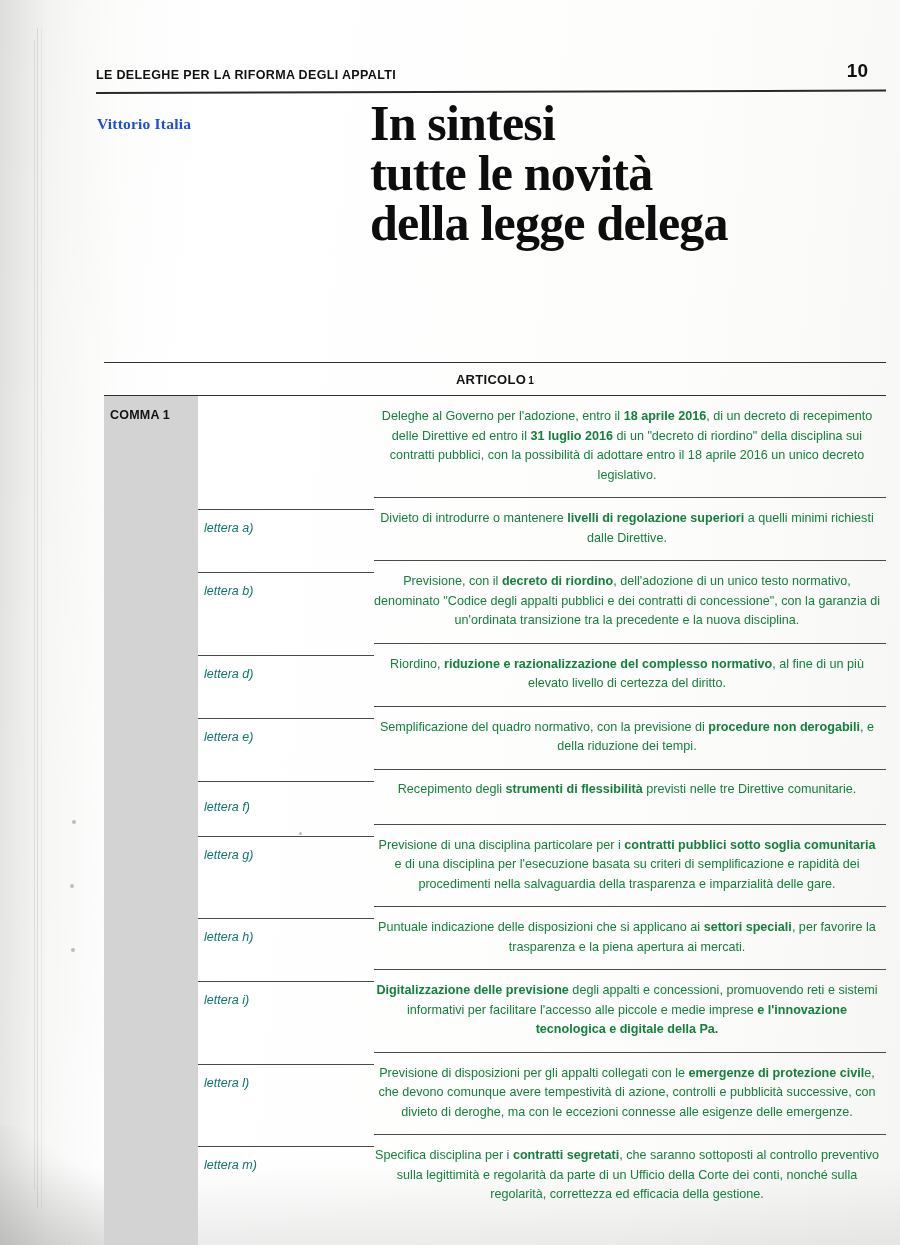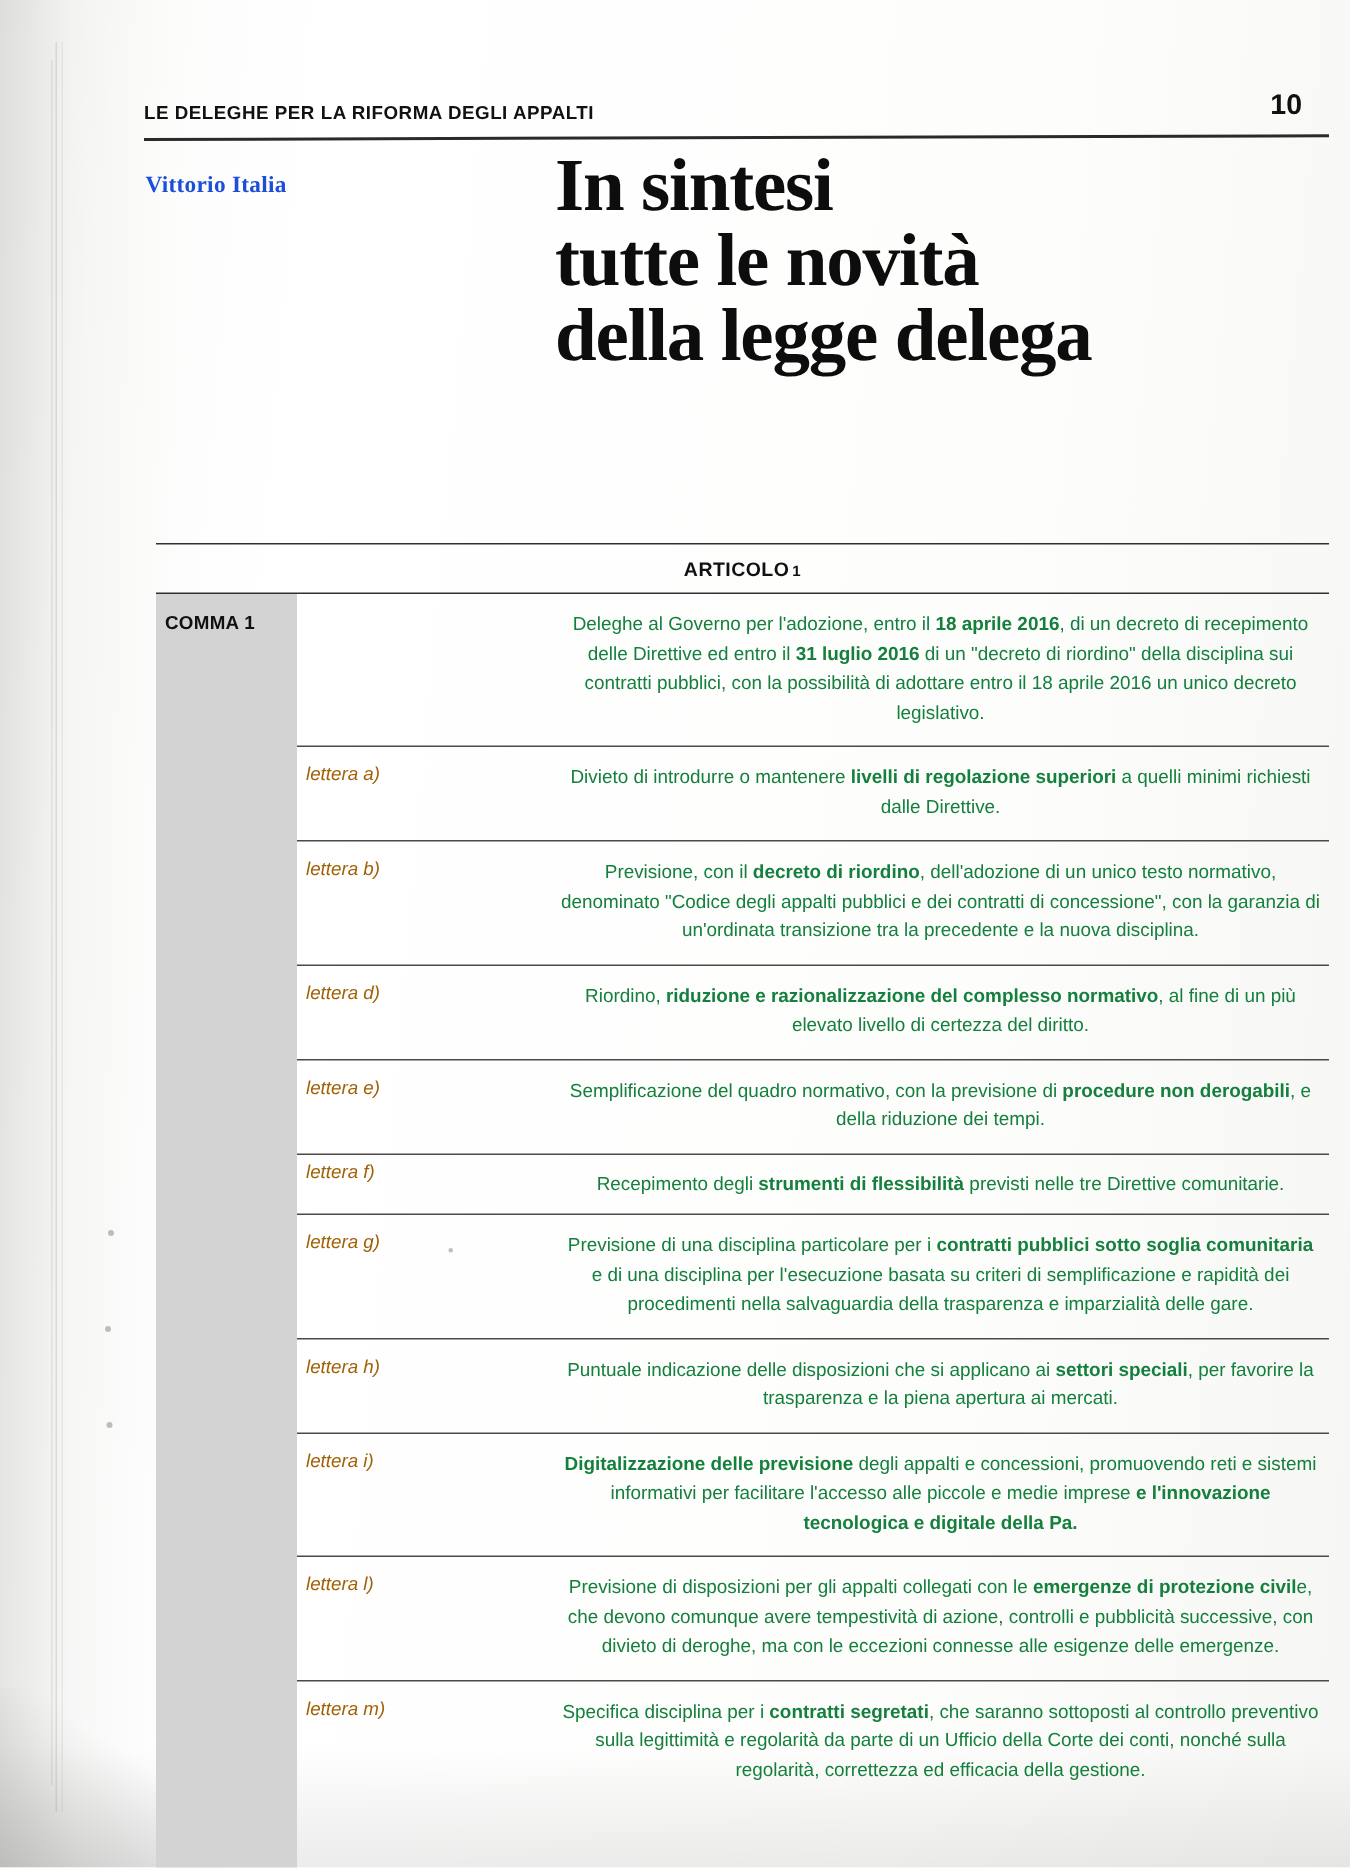--- a/index.html
+++ b/index.html
@@ -169,22 +169,23 @@
     width: 94px;
     flex: 0 0 94px;
   }
   .cell-lab {
     width: 176px;
     flex: 0 0 176px;
     box-sizing: border-box;
     padding: 11px 0 12px 6px;
     font-size: 12.5px;
     font-style: italic;
-    color: #a16207;
+    color: #0f766e;
     background: transparent;
+    margin-top: 12px;
   }
   
   .row.first .cell-lab { padding-left: 0; }
   .row.first .cell-band { position: relative; }
   .comma-tag {
     position: absolute;
     left: 6px; top: 12px;
     font-size: 12.5px;
     font-weight: 700;
     letter-spacing: 0.2px;
@@ -194,21 +195,21 @@
   .cell-txt {
     flex: 1 1 auto;
     box-sizing: border-box;
     padding: 11px 6px 12px 0;
     font-size: 12.6px;
     line-height: 19.5px;
     color: #15803d;
     text-align: center;
   }
   .cell-txt b { font-weight: 700; }
-  .row.compact .cell-lab { padding-top: 4px; padding-bottom: 10px; }
+  .row.compact .cell-lab { padding-top: 18px; padding-bottom: 10px; }
   .row.compact .cell-txt { padding-top: 10px; padding-bottom: 10px; }
 </style>
 </head>
 <body>
 
 <div class="page"></div>
 <div class="scan-shade-left"></div>
 <div class="scan-edge e1"></div>
 <div class="scan-edge e2"></div>
 <div class="scan-edge e3"></div>

